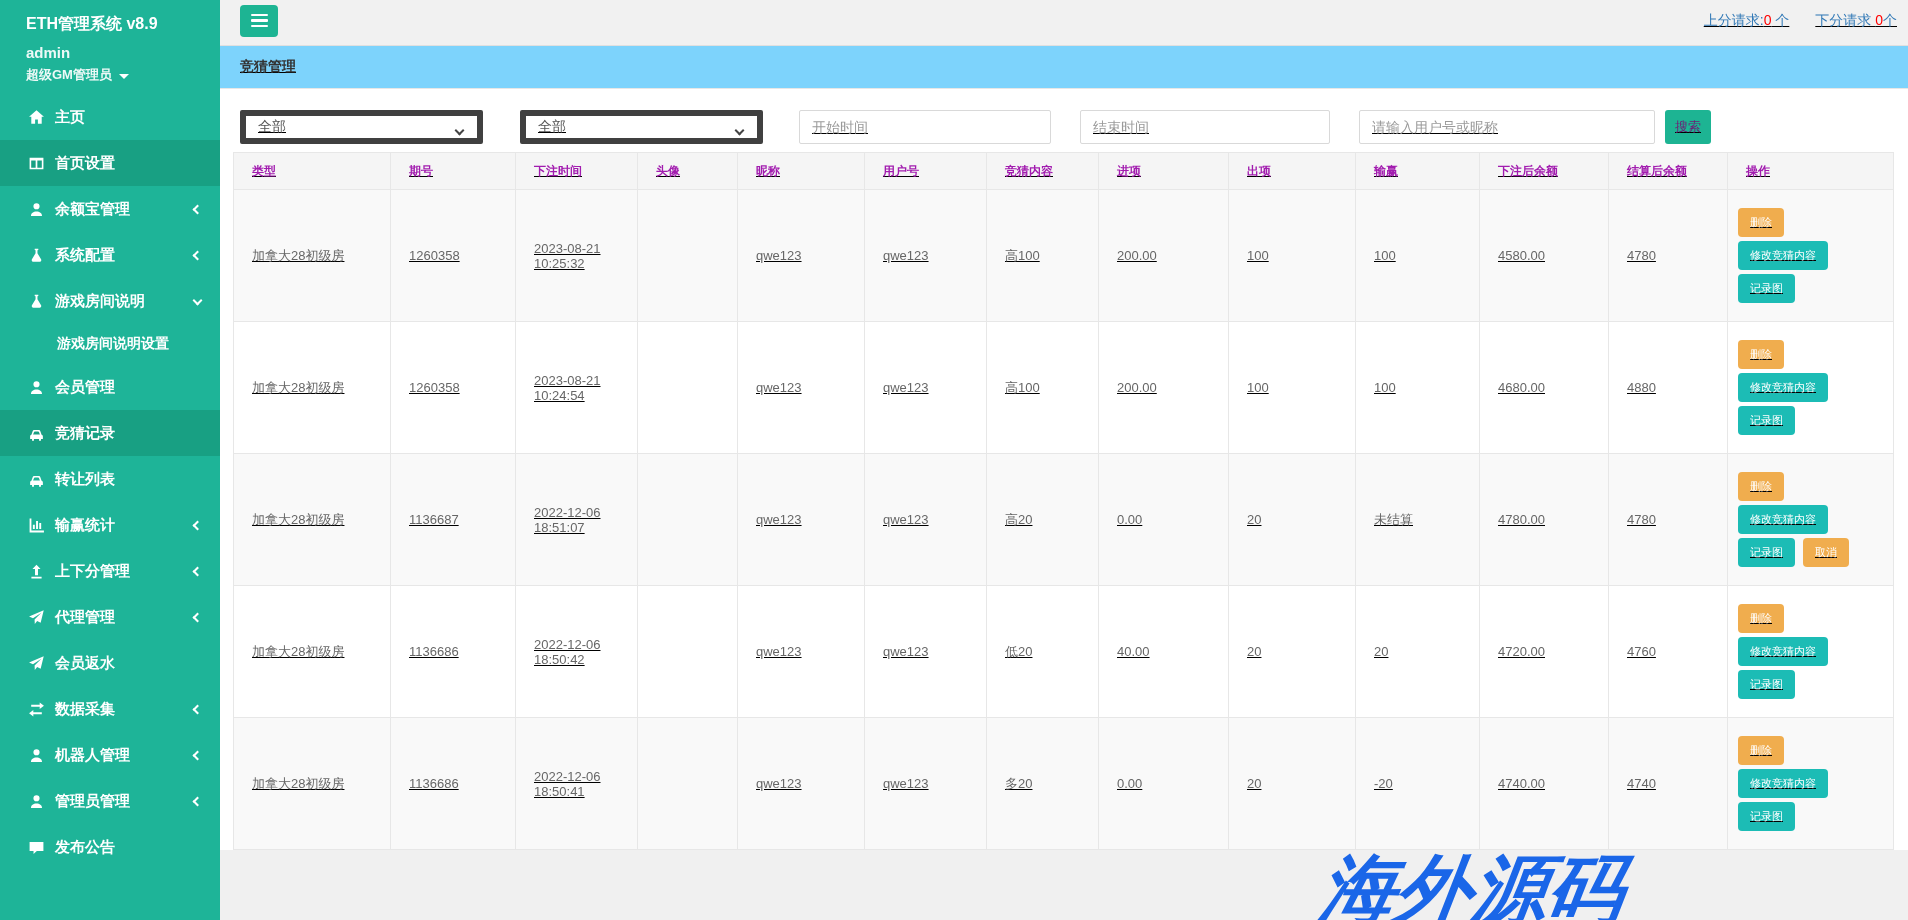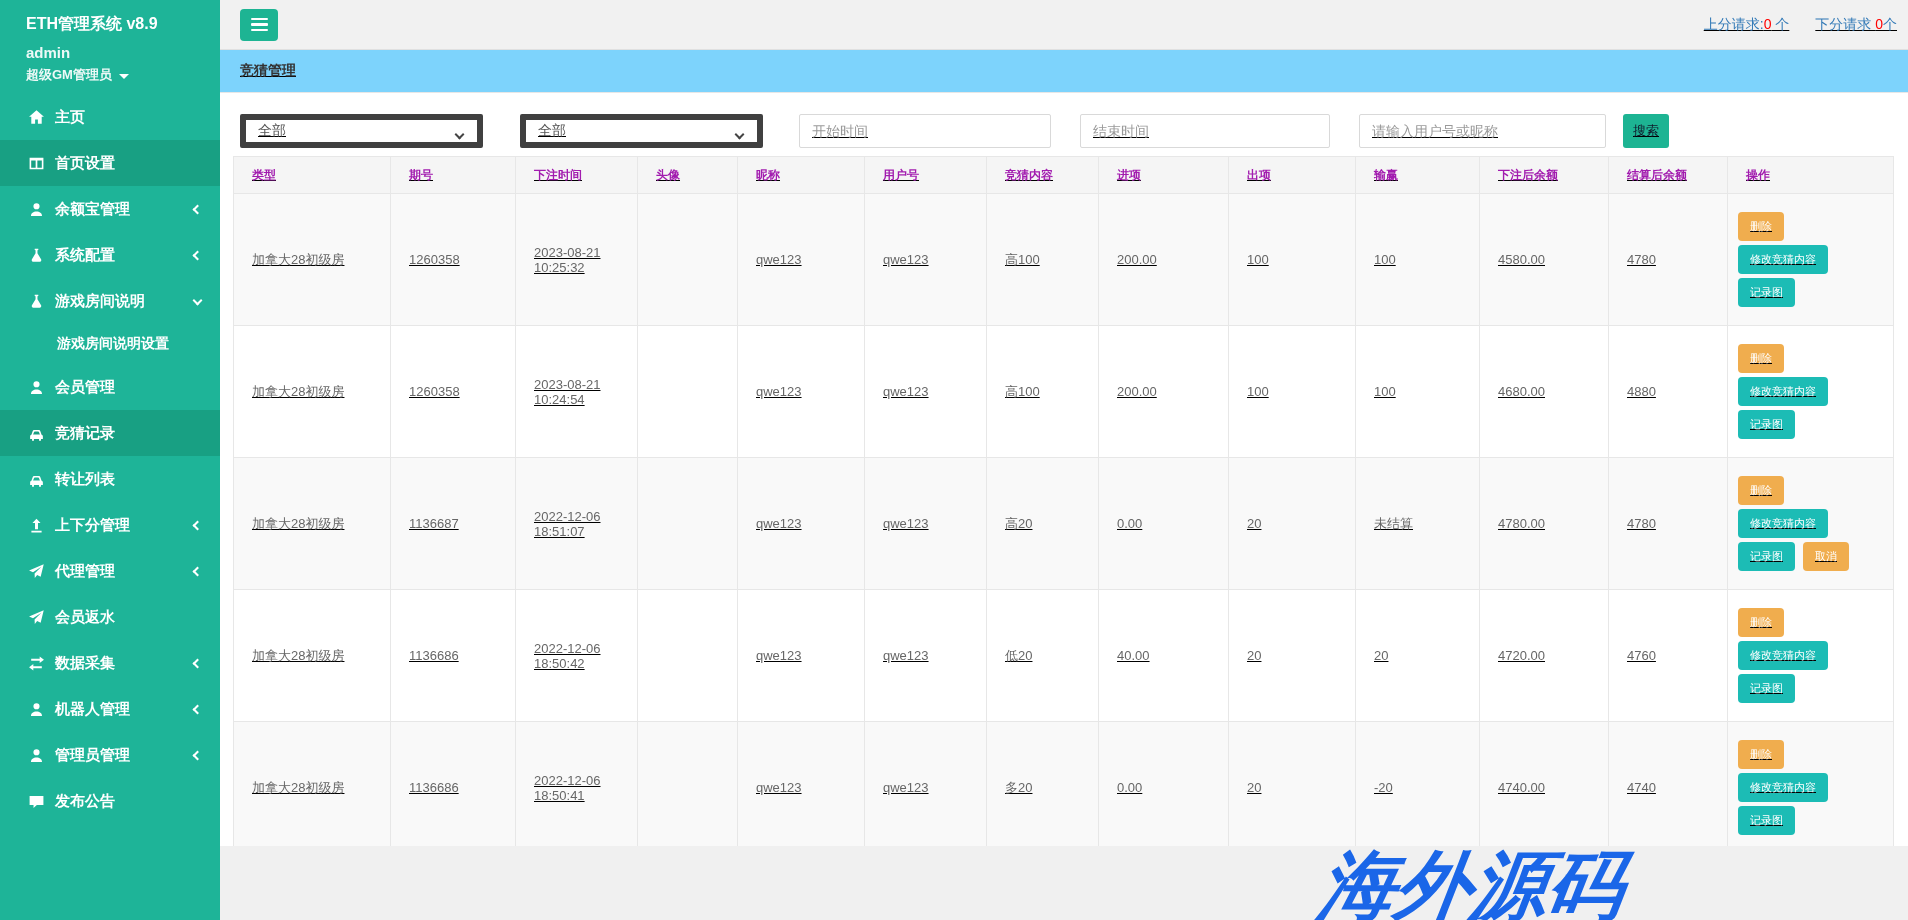--- a/index.html
+++ b/index.html
@@ -1,17 +1,17 @@
 <!DOCTYPE html>
 <html><head>
 <meta charset="utf-8">
 <style>
   * { margin:0; padding:0; box-sizing:border-box; }
   html,body { width:1908px; height:920px; overflow:hidden; font-family:"Liberation Sans","DejaVu Sans",sans-serif; }
-  .app { display:flex; width:1908px; height:920px; background:#f1f1f1; }
+  .app { display:flex; width:1908px; height:920px; background:#f1f1f1;align-items:center; }
 
   
   .sidebar { width:220px; height:920px; background:#1eb498; flex:none; overflow:hidden; }
   .brand-block { padding:14px 0 10px 26px; }
   .brand { color:#fff; font-size:16px; font-weight:bold; }
   .side-user { color:rgba(255,255,255,.92); font-size:15px; font-weight:bold; margin-top:9px; }
   .side-role { color:rgba(255,255,255,.92); font-size:13px; font-weight:bold; margin-top:5px; display:flex; align-items:center; cursor:pointer; }
   .caret-down { width:0; height:0; border-left:5px solid transparent; border-right:5px solid transparent; border-top:5px solid #fff; margin-left:7px; margin-top:2px; }
   .menu-item { position:relative; height:46px; display:flex; align-items:center; padding-left:28px; color:#fff; font-size:15px; font-weight:bold; cursor:pointer; }
   .menu-item.active { background:#18a083; }
@@ -34,22 +34,22 @@
   .titlebar { height:43px; background:#7dd3fc; border-bottom:1px solid #e7e7e7; display:flex; align-items:center; padding-left:20px; flex:none; }
   .page-title { font-size:14px; font-weight:bold; color:#333; }
 
   .content { background:#fff; flex:1; padding:21px 15px 0 13px; overflow:hidden; }
   .filters { display:flex; align-items:center; margin-left:7px; margin-bottom:8px; }
   .sel { position:relative; width:243px; height:34px; border:6px solid #404040; border-radius:2px; background:#fff; display:flex; align-items:center; padding-left:12px; font-size:14px; color:#555; cursor:pointer; }
   .sel-caret { position:absolute; right:14px; top:11px; width:7px; height:7px; border-right:2px solid #444; border-bottom:2px solid #444; transform:rotate(45deg); }
   .f-input { height:34px; border:1px solid #d9d9d9; border-radius:2px; padding:0 12px; font-size:14px; color:#555; font-family:inherit; outline:none; }
   .f-input::placeholder { color:#9a9a9a; }
   .sel1 { margin-right:37px; } .sel2 { margin-right:36px; }
-  .in1 { width:252px; margin-right:29px; } .in2 { width:250px; margin-right:29px; } .in3 { width:247px; margin-right:17px; }
-  .search-btn { width:46px; height:34px; background:#1db493; color:#0f172a; border:none; border-radius:3px; font-size:13px; font-family:inherit; cursor:pointer; }
+  .in1 { width:252px; margin-right:29px; } .in2 { width:250px; margin-right:29px; } .in3 { width:296px; margin-right:10px; }
+  .search-btn { width:46px; height:34px; background:#1db493; color:#701a75; border:none; border-radius:3px; font-size:13px; font-family:inherit; cursor:pointer; }
 
   table.records { border-collapse:collapse; table-layout:fixed; width:1660px; background:#fff; }
   table.records th, table.records td { border:1px solid #e7e7e7; text-align:left; vertical-align:middle; overflow:hidden; }
   table.records thead tr { height:37px; }
   table.records th { background:#f5f5f5; font-size:12px; font-weight:bold; color:#a21caf; padding:0 8px 0 18px; }
   table.records tbody tr { height:132px; }
   table.records tbody tr:nth-child(odd) { background:#f9f9f9; }
   table.records td { font-size:13px; color:#666; padding:0 10px 0 18px; word-wrap:break-word; }
   td.red { color:#ff0000; }
   .actions-cell { padding-left:10px !important; }
@@ -138,20 +138,29 @@
           </span>
           <span>竞猜记录</span>
         </div>
         <div class="menu-item">
           <span class="mi-icon">
             <svg viewBox="0 0 16 16">
               <path d="M3.2 9.2l1.1-3.1c.3-.8 1-1.3 1.8-1.3h3.8c.8 0 1.5.5 1.8 1.3l1.1 3.1c.7.2 1.2.8 1.2 1.6v2.4h-1.8v.9a.9.9 0 0 1-1.8 0v-.9H5.6v.9a.9.9 0 0 1-1.8 0v-.9H2v-2.4c0-.8.5-1.4 1.2-1.6zm1.6-.3h6.4l-.9-2.4a.75.75 0 0 0-.7-.5H6.4c-.3 0-.6.2-.7.5l-.9 2.4z"></path>
             </svg>
           </span>
           <span>转让列表</span>
+        </div>
+        <div class="menu-item">
+          <span class="mi-icon">
+            <svg viewBox="0 0 16 16">
+              <path d="M1.5 1.5h1.7v11.3H15v1.7H1.5V1.5zm3.1 5.7h1.8v4.2H4.6V7.2zm3-3.4h1.8v7.6H7.6V3.8zm3 1.8h1.8v5.8h-1.8V5.6z"></path>
+            </svg>
+          </span>
+          <span>输赢统计</span>
+          <i class="chev left"></i>
         </div>
         <div class="menu-item">
           <span class="mi-icon">
             <svg viewBox="0 0 16 16">
               <path d="M8 1.6l3.8 4H9.4v6H6.6v-6H4.2l3.8-4zM3.2 13h9.6v1.5H3.2z"></path>
             </svg>
           </span>
           <span>上下分管理</span>
           <i class="chev left"></i>
         </div>

